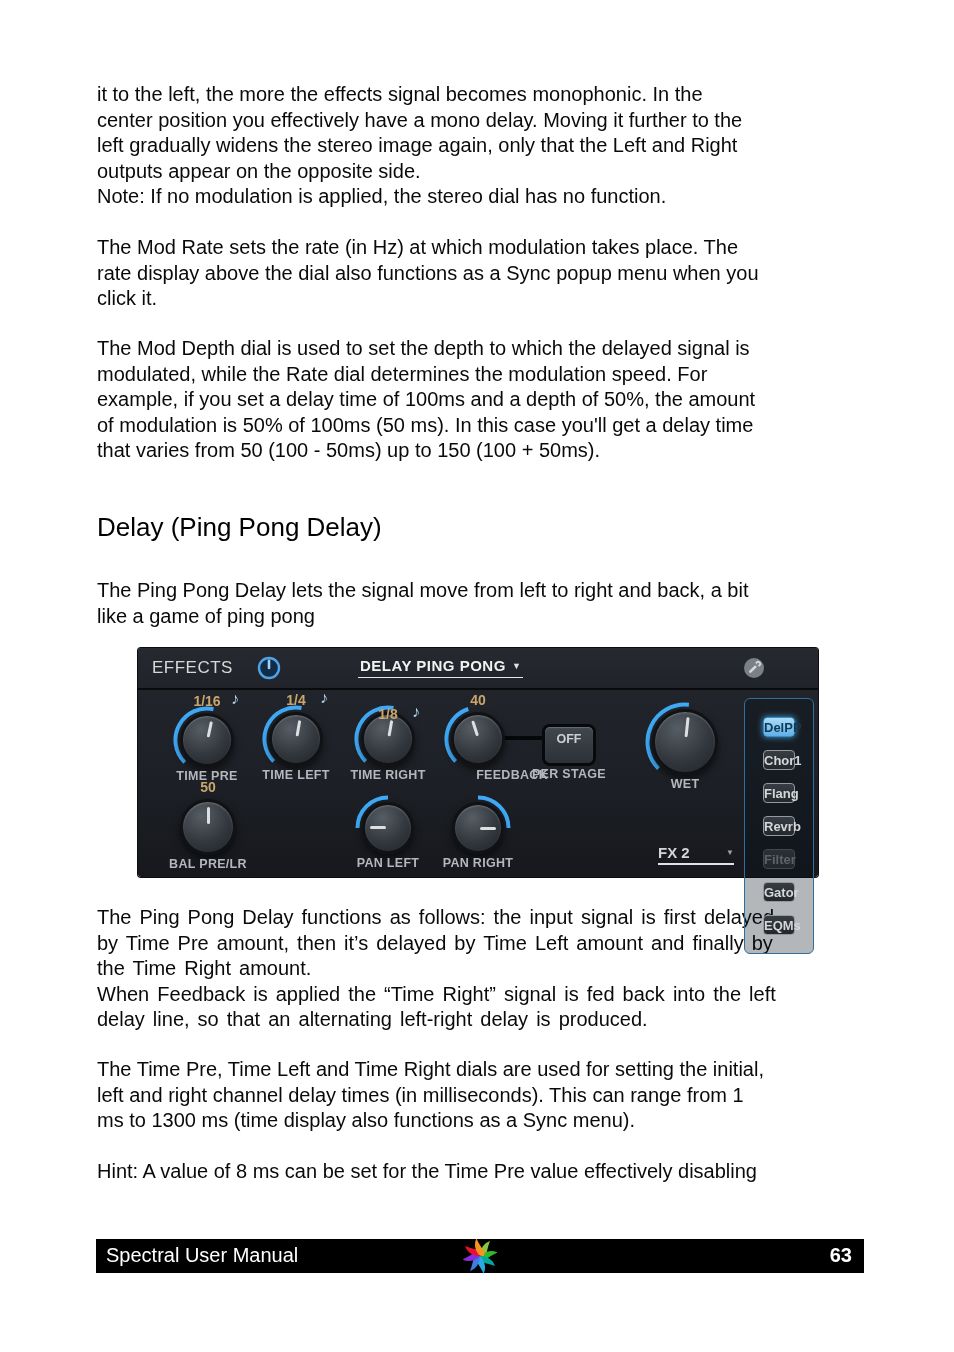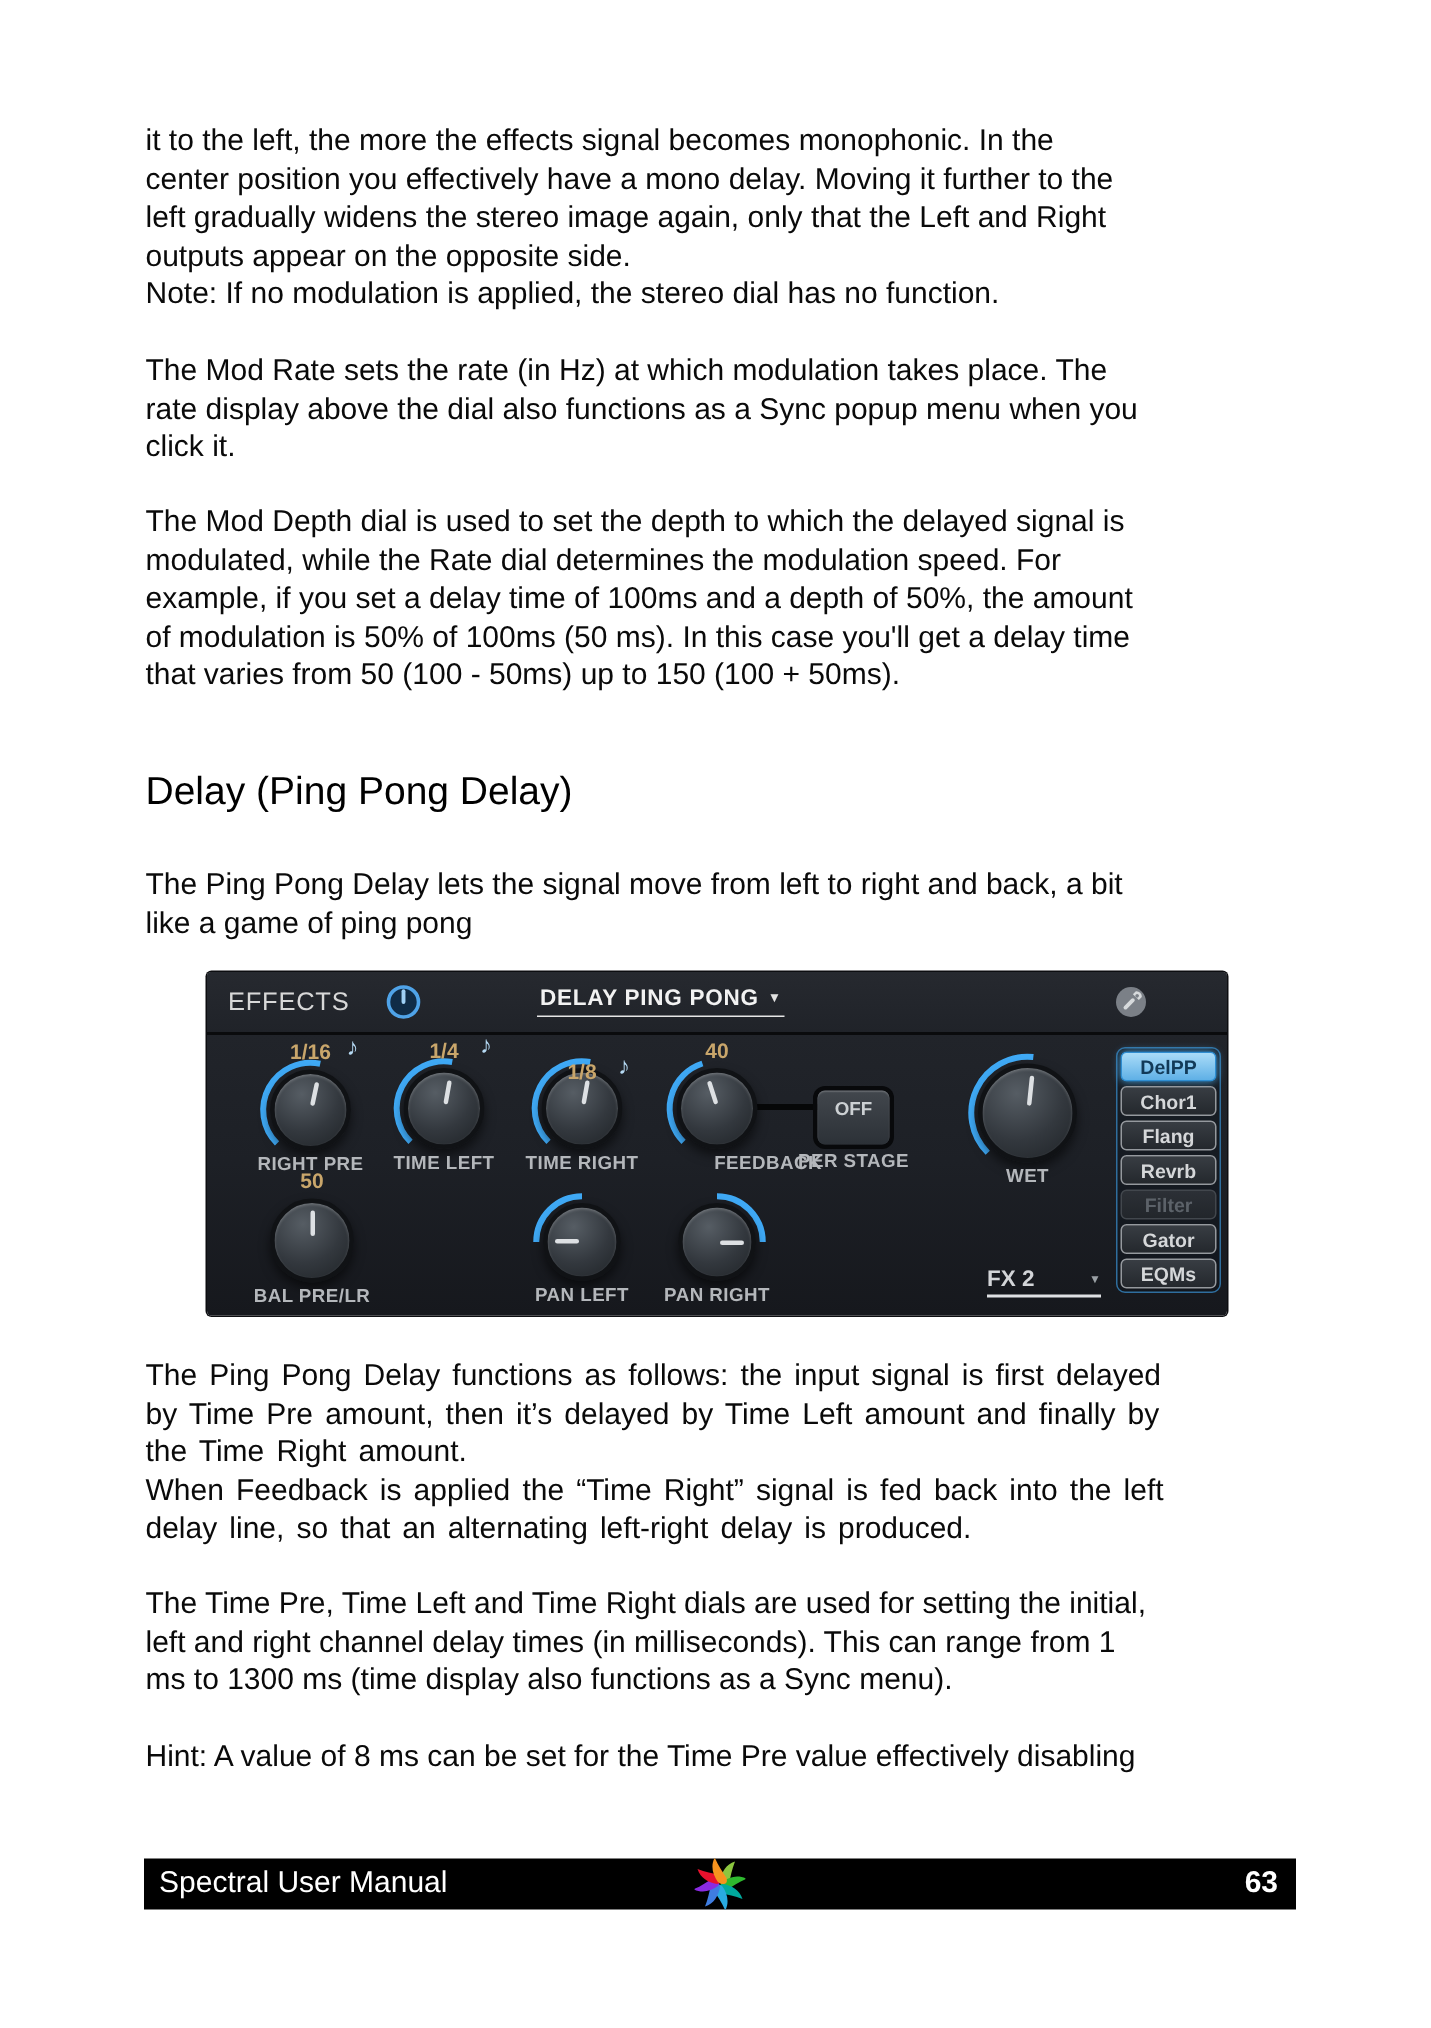--- a/index.html
+++ b/index.html
@@ -46,21 +46,21 @@
   .off-btn{position:absolute;left:407px;top:79px;width:48px;height:36px;line-height:24px;
            text-align:center;font-size:12.5px;font-weight:bold;color:#ccd0d3;
            background:linear-gradient(#42474d,#2c3137);border-radius:5px;cursor:pointer;
            box-shadow:0 0 0 3px #08090b, inset 0 1px 1px rgba(255,255,255,.2);}
   .fx-select{position:absolute;left:520px;top:196px;width:76px;padding-bottom:2px;
              border-bottom:2px solid #dfe1e4;display:flex;justify-content:space-between;
              align-items:center;font-size:15px;font-weight:bold;color:#d3d5d8;cursor:pointer;}
   .fx-select .dd-arrow{font-size:8px;color:#9aa0a5;}
 
   .fx-stack{position:absolute;left:606px;top:50px;width:70px;display:flex;
-            flex-direction:column;gap:3px;padding:2px;box-sizing:border-box;
+            flex-direction:column;gap:13px;padding:18px;box-sizing:border-box;
             border:1px solid #2f6e9e;border-radius:6px;background:rgba(8,16,26,.3);}
   .fxbtn{height:20px;line-height:19px;text-align:center;font-size:13px;font-weight:bold;
          border-radius:4px;color:#d5d7d9;cursor:pointer;box-sizing:border-box;
          background:linear-gradient(#383d43,#24282d);border:1px solid #95999e;}
   .fxbtn.active{background:linear-gradient(#aadcf8,#5fb0e6);color:#123a58;
                 border:1px solid #2f8ed2;box-shadow:0 0 6px rgba(80,180,245,.85);}
   .fxbtn.disabled{color:#5c6269;border-color:#42474d;
                   background:linear-gradient(#2c3036,#22262b);cursor:default;}
 
   
@@ -140,21 +140,21 @@
           <svg width="70" height="70" style="position:absolute;left:0;top:0">
             <path d="M 12.7 57.3 A 31.5 31.5 0 0 1 41.5 4.2" fill="none" stroke="#3fa9f5" stroke-width="4"></path>
           </svg>
           <div class="knob-body" style="left:8px;top:8px;width:54px;height:54px">
             <div class="knob-rot" style="transform:rotate(12deg)">
               <div class="knob-line" style="height:16px"></div>
             </div>
           </div>
         </div>
         <div class="knob-value" style="left: 9px; top: 45px;"><span>1/16</span><span class="note-icon">♪</span></div>
-        <div class="knob-label" style="left: -1px; top: 121px;">RIGHT PRE</div>
+        <div class="knob-label" style="left: -1px; top: 121px;">TIME PRE</div>
         <div class="knob" style="left: 123px; top: 56px; width: 70px; height: 70px;">
           <svg width="70" height="70" style="position:absolute;left:0;top:0">
             <path d="M 12.7 57.3 A 31.5 31.5 0 0 1 40.5 4.0" fill="none" stroke="#3fa9f5" stroke-width="4"></path>
           </svg>
           <div class="knob-body" style="left:8px;top:8px;width:54px;height:54px">
             <div class="knob-rot" style="transform:rotate(10deg)">
               <div class="knob-line" style="height:16px"></div>
             </div>
           </div>
         </div>

